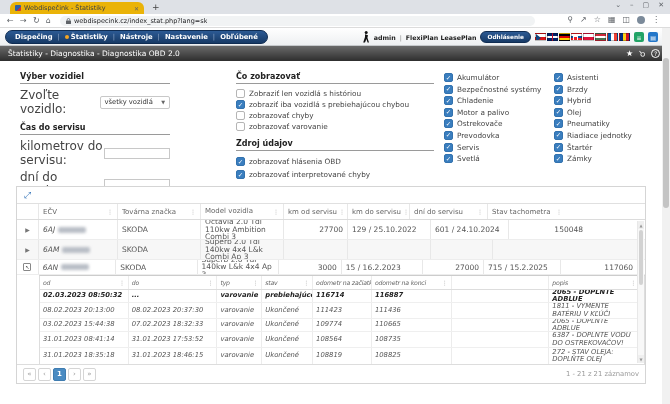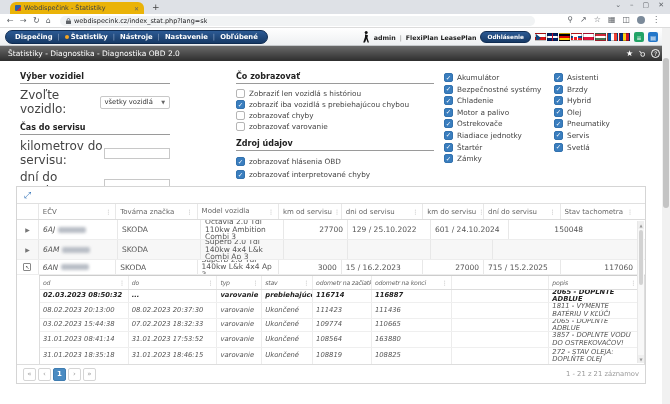--- a/index.html
+++ b/index.html
@@ -328,20 +328,24 @@
       <div class="cb-row">
           <span class="cb checked"></span>
           <span class="cb-label">Ostrekovače</span>
         </div>
       <div class="cb-row">
           <span class="cb checked"></span>
           <span class="cb-label">Pneumatiky</span>
         </div>
       <div class="cb-row">
           <span class="cb checked"></span>
+          <span class="cb-label">Prevodovka</span>
+        </div>
+      <div class="cb-row">
+          <span class="cb checked"></span>
           <span class="cb-label">Riadiace jednotky</span>
         </div>
       <div class="cb-row">
           <span class="cb checked"></span>
           <span class="cb-label">Servis</span>
         </div>
       <div class="cb-row">
           <span class="cb checked"></span>
           <span class="cb-label">Štartér</span>
         </div>
@@ -370,24 +374,20 @@
       <div class="g-cell c2">
           <span>Továrna značka</span>
           <span class="col-menu">⋮</span>
         </div>
       <div class="g-cell c3">
           <span>Model vozidla</span>
           <span class="col-menu">⋮</span>
         </div>
       <div class="g-cell c4">
           <span>km od servisu</span>
-          <span class="col-menu">⋮</span>
-        </div>
-      <div class="g-cell c5">
-          <span>dni od servisu</span>
           <span class="col-menu">⋮</span>
         </div>
       <div class="g-cell c6">
           <span>km do servisu</span>
           <span class="col-menu">⋮</span>
         </div>
       <div class="g-cell c7">
           <span>dní do servisu</span>
           <span class="col-menu">⋮</span>
         </div>
@@ -513,23 +513,23 @@
         <div class="d-cell n5">110665</div>
         <div class="d-cell n6"></div>
         <div class="d-cell n7">2065 - DOPLŇTE ADBLUE</div>
       </div>
       <div class="d-row h16">
         <div class="d-cell n0">31.01.2023 08:41:14</div>
         <div class="d-cell n1">31.01.2023 17:53:52</div>
         <div class="d-cell n2">varovanie</div>
         <div class="d-cell n3">Ukončené</div>
         <div class="d-cell n4">108564</div>
-        <div class="d-cell n5">163880</div>
+        <div class="d-cell n5">108735</div>
         <div class="d-cell n6"></div>
-        <div class="d-cell n7">3857 - DOPLŇTE VODU DO OSTREKOVAČOV!</div>
+        <div class="d-cell n7">6387 - DOPLŇTE VODU DO OSTREKOVAČOV!</div>
       </div>
       <div class="d-row h17">
         <div class="d-cell n0">31.01.2023 18:35:18</div>
         <div class="d-cell n1">31.01.2023 18:46:15</div>
         <div class="d-cell n2">varovanie</div>
         <div class="d-cell n3">Ukončené</div>
         <div class="d-cell n4">108819</div>
         <div class="d-cell n5">108825</div>
         <div class="d-cell n6"></div>
         <div class="d-cell n7">272 - STAV OLEJA: DOPLŇTE OLEJ</div>

